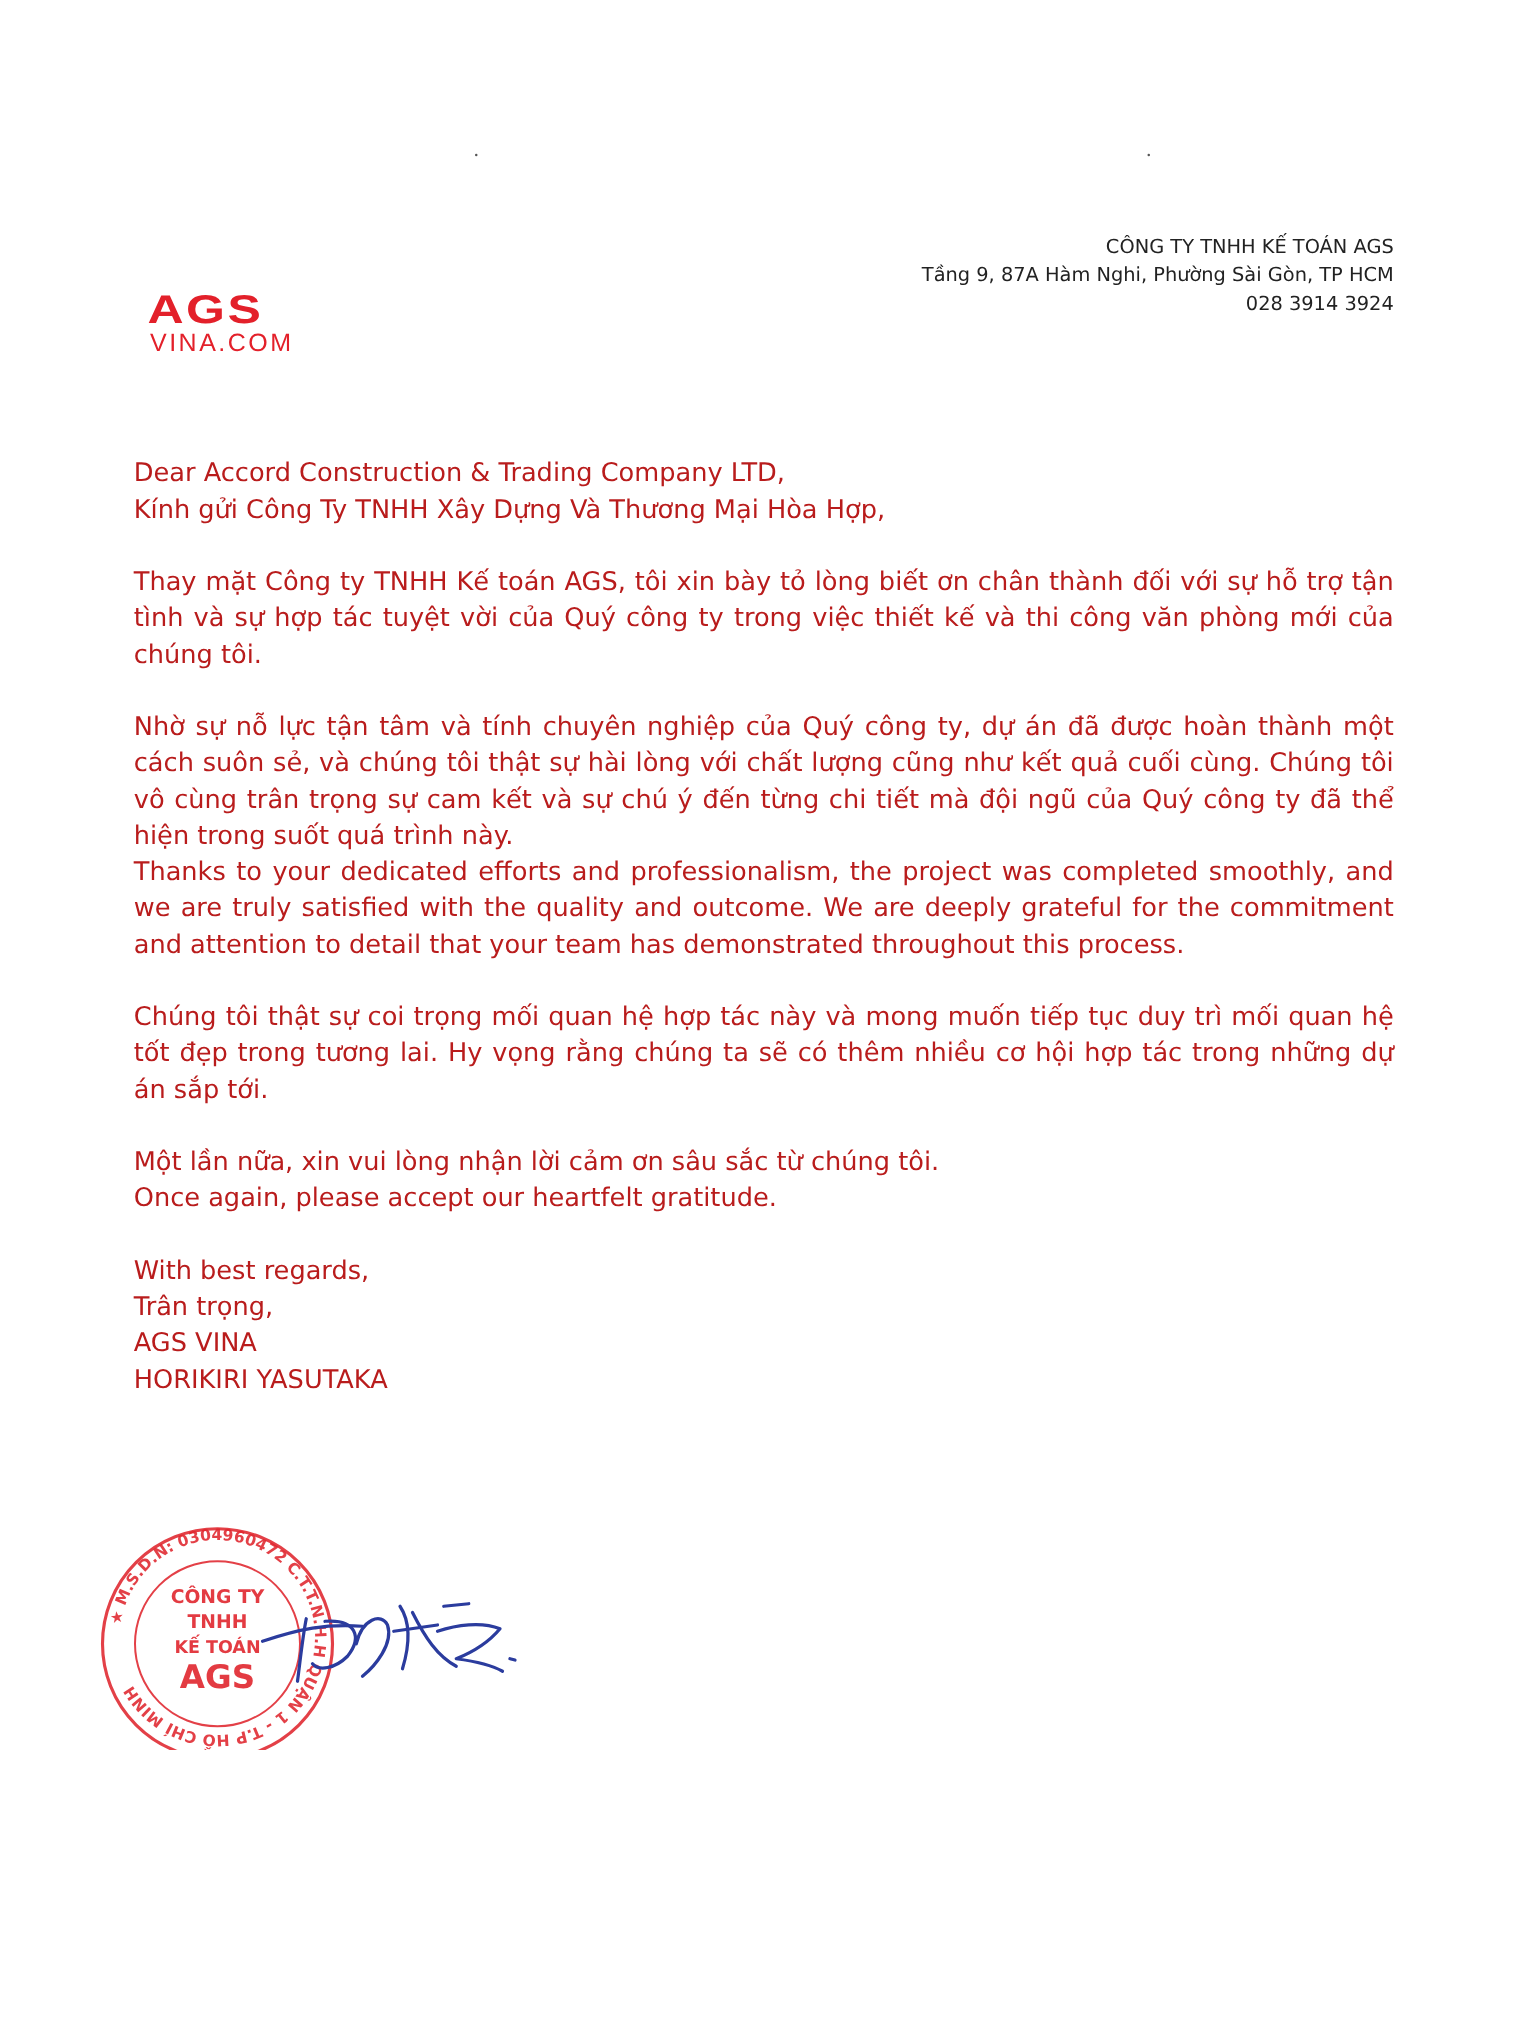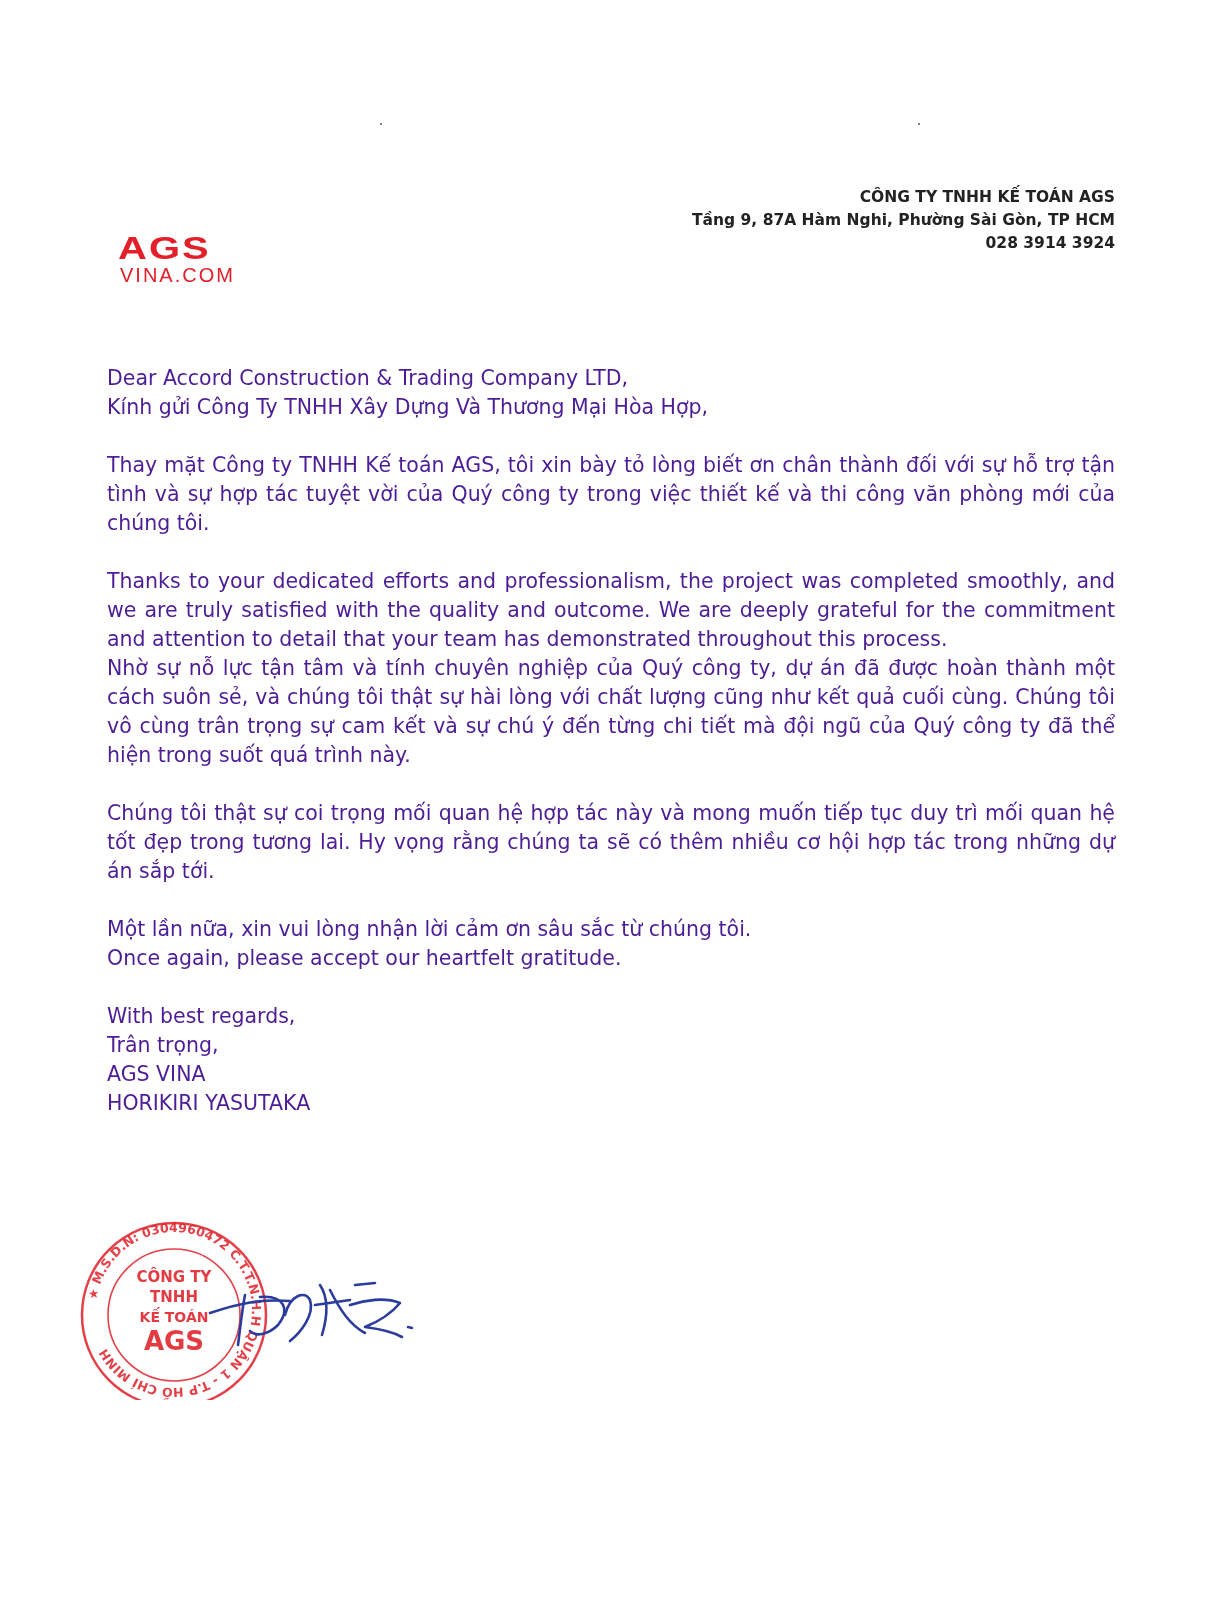--- a/index.html
+++ b/index.html
@@ -3,35 +3,35 @@
 <meta charset="utf-8">
 <style>
   html, body { margin: 0; padding: 0; background: #ffffff; }
   body {
     width: 1219px; height: 1622px; position: relative; overflow: hidden;
     font-family: "DejaVu Sans", sans-serif; color: #1e1e1e;
   }
   .dot { position: absolute; width: 2px; height: 2px; background: #555; border-radius: 1px; }
   .header {
     position: absolute; right: 104px; top: 186px; text-align: right;
-    font-weight: bold; font-size: 15.5px; line-height: 23px; color: #222;
+    font-weight: normal; font-size: 15.5px; line-height: 23px; color: #222;
   }
   .logo { position: absolute; left: 118px; top: 234px; }
   .logo .ags {
     font-family: "Liberation Sans", sans-serif; font-weight: bold; font-size: 40px;
     color: #e3202a; letter-spacing: 2px; line-height: 34px;
     transform: scaleY(0.8); transform-origin: top left;
   }
   .logo .vina {
     font-family: "Liberation Sans", sans-serif; font-size: 20px; color: #e3202a;
     letter-spacing: 2px; margin-top: -4px; margin-left: 2px;
   }
   .body-text {
     position: absolute; left: 107px; top: 364px; width: 1008px;
-    font-size: 20.5px; line-height: 29px; color: #4c1d95;
+    font-size: 20.5px; line-height: 29px; color: #b91c1c;
   }
   .body-text p { margin: 0; }
   .para { margin-bottom: 29px !important; }
   .justify { text-align: justify; text-align-last: left; }
   .stamp {
     position: absolute; left: 65px; top: 1220px; width: 218px; height: 180px;
   }
   .signature { position: absolute; left: 150px; top: 1255px; width: 280px; height: 110px; }
 </style>
 </head>
@@ -55,22 +55,22 @@
   <div class="para">
     <p>Dear Accord Construction &amp; Trading Company LTD,</p>
     <p>Kính gửi Công Ty TNHH Xây Dựng Và Thương Mại Hòa Hợp,</p>
   </div>
 
   <div class="para justify">
     <p>Thay mặt Công ty TNHH Kế toán AGS, tôi xin bày tỏ lòng biết ơn chân thành đối với sự hỗ trợ tận tình và sự hợp tác tuyệt vời của Quý công ty trong việc thiết kế và thi công văn phòng mới của chúng tôi.</p>
   </div>
 
   <div class="para justify">
+    <p>Nhờ sự nỗ lực tận tâm và tính chuyên nghiệp của Quý công ty, dự án đã được hoàn thành một cách suôn sẻ, và chúng tôi thật sự hài lòng với chất lượng cũng như kết quả cuối cùng. Chúng tôi vô cùng trân trọng sự cam kết và sự chú ý đến từng chi tiết mà đội ngũ của Quý công ty đã thể hiện trong suốt quá trình này.</p>
     <p>Thanks to your dedicated efforts and professionalism, the project was completed smoothly, and we are truly satisfied with the quality and outcome. We are deeply grateful for the commitment and attention to detail that your team has demonstrated throughout this process.</p>
-    <p>Nhờ sự nỗ lực tận tâm và tính chuyên nghiệp của Quý công ty, dự án đã được hoàn thành một cách suôn sẻ, và chúng tôi thật sự hài lòng với chất lượng cũng như kết quả cuối cùng. Chúng tôi vô cùng trân trọng sự cam kết và sự chú ý đến từng chi tiết mà đội ngũ của Quý công ty đã thể hiện trong suốt quá trình này.</p>
   </div>
 
   <div class="para justify">
     <p>Chúng tôi thật sự coi trọng mối quan hệ hợp tác này và mong muốn tiếp tục duy trì mối quan hệ tốt đẹp trong tương lai. Hy vọng rằng chúng ta sẽ có thêm nhiều cơ hội hợp tác trong những dự án sắp tới.</p>
   </div>
 
   <div class="para">
     <p>Một lần nữa, xin vui lòng nhận lời cảm ơn sâu sắc từ chúng tôi.</p>
     <p>Once again, please accept our heartfelt gratitude.</p>
   </div>

